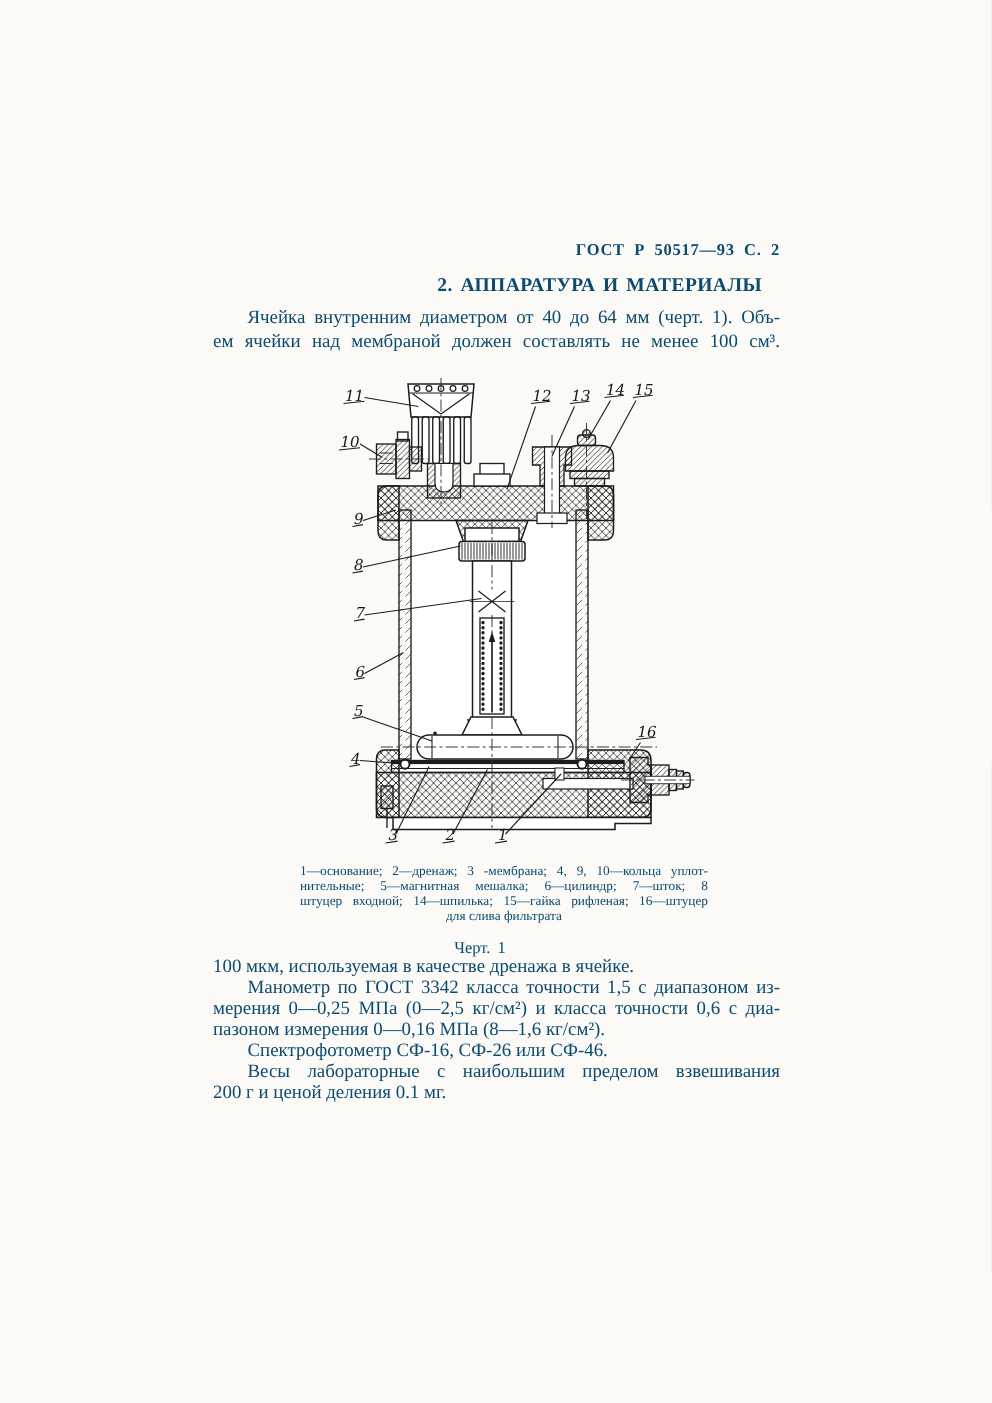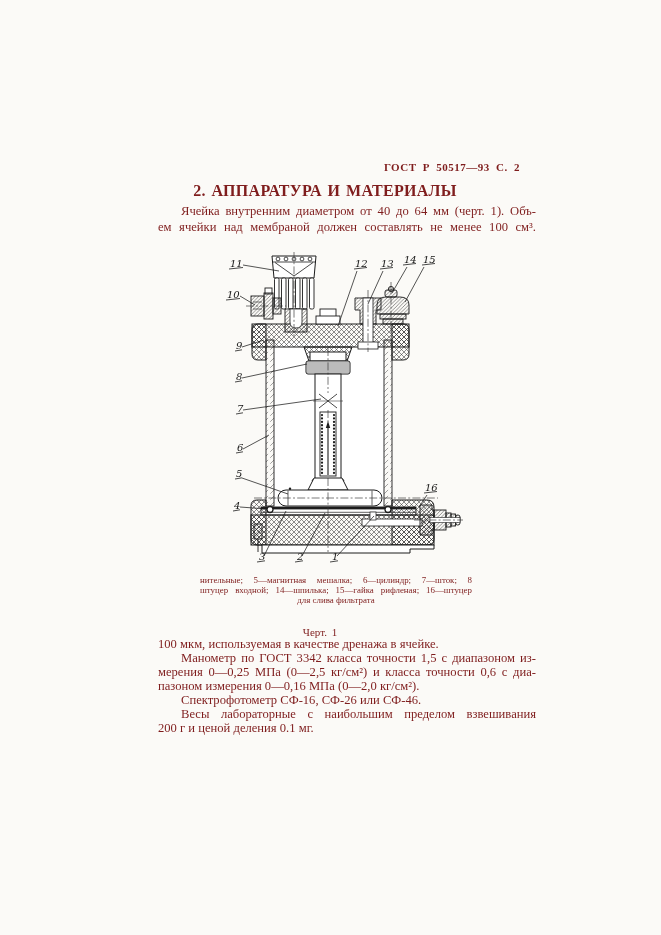--- a/index.html
+++ b/index.html
@@ -1,30 +1,30 @@
 <!DOCTYPE html>
 <html><head>
 <meta charset="utf-8">
 <style>
   html,body{margin:0;padding:0;background:#e9e7e2;}
   .page{
     position:relative; width:661px; height:935px; margin:0 auto;
-    background:#fbfaf7; color:#7f1d1d;
+    background:#fbfaf7; color:#0c4a6e;
     font-family:"Liberation Serif", serif; overflow:hidden;
   }
   .abs{position:absolute;}
   .hdr{
     left:142px; top:161px; width:378px; text-align:right;
     font-weight:bold; font-size:11px; letter-spacing:0.5px; word-spacing:3px;
   }
   .stitle{
-    left:142px; top:182px; width:366px; text-align:center;
-    font-weight:bold; font-size:16px; letter-spacing:0.3px; word-spacing:1.5px;
-  }
-  .para{left:158px; width:378px; font-size:12.6px;}
+    left:142px; top:182px; width:366px; text-align:right;
+    font-weight:bold; font-size:13px; letter-spacing:0.3px; word-spacing:1.5px;
+  }
+  .para{left:142px; width:378px; font-size:12.6px;}
   .para .ln{
     white-space:nowrap; overflow:hidden;
     text-align:justify; text-align-last:justify;
   }
   #p1{top:203px; line-height:16px;}
   #body2{top:637px; line-height:14px;}
   .ln.last{text-align-last:left;}
   .ln.ind{text-indent:23px;}
   .figcap{
     left:140px; top:239px; width:366px; text-align:center;
@@ -240,30 +240,31 @@
     <text class="co" x="73" y="308">2</text>
     <text class="co" x="108" y="308">1</text>
     <text class="co" x="131" y="15">12</text>
     <text class="co" x="157" y="15">13</text>
     <text class="co" x="180" y="11">14</text>
     <text class="co" x="199" y="11">15</text>
     <text class="co" x="201" y="239">16</text>
   </svg>
 
   <div class="abs legend">
+    <div class="ln">1—основание; 2—дренаж; 3 -мембрана; 4, 9, 10—кольца уплот-</div>
     <div class="ln">нительные; 5—магнитная мешалка; 6—цилиндр; 7—шток; 8</div>
     <div class="ln">штуцер входной; 14—шпилька; 15—гайка рифленая; 16—штуцер</div>
     <div class="ln cen">для слива фильтрата</div>
   </div>
 
   <div class="abs chert">Черт. 1</div>
 
   <div class="abs para" id="body2">
     <div class="ln last">100 мкм, используемая в качестве дренажа в ячейке.</div>
     <div class="ln ind">Манометр по ГОСТ 3342 класса точности 1,5 с диапазоном из-</div>
     <div class="ln">мерения 0—0,25 МПа (0—2,5 кг/см²) и класса точности 0,6 с диа-</div>
-    <div class="ln last">пазоном измерения 0—0,16 МПа (0—2,0 кг/см²).</div>
+    <div class="ln last">пазоном измерения 0—0,16 МПа (8—1,6 кг/см²).</div>
     <div class="ln ind last">Спектрофотометр СФ-16, СФ-26 или СФ-46.</div>
     <div class="ln ind">Весы лабораторные с наибольшим пределом взвешивания</div>
     <div class="ln last">200 г и ценой деления 0.1 мг.</div>
   </div>
 
 </div>
 
 </body></html>

